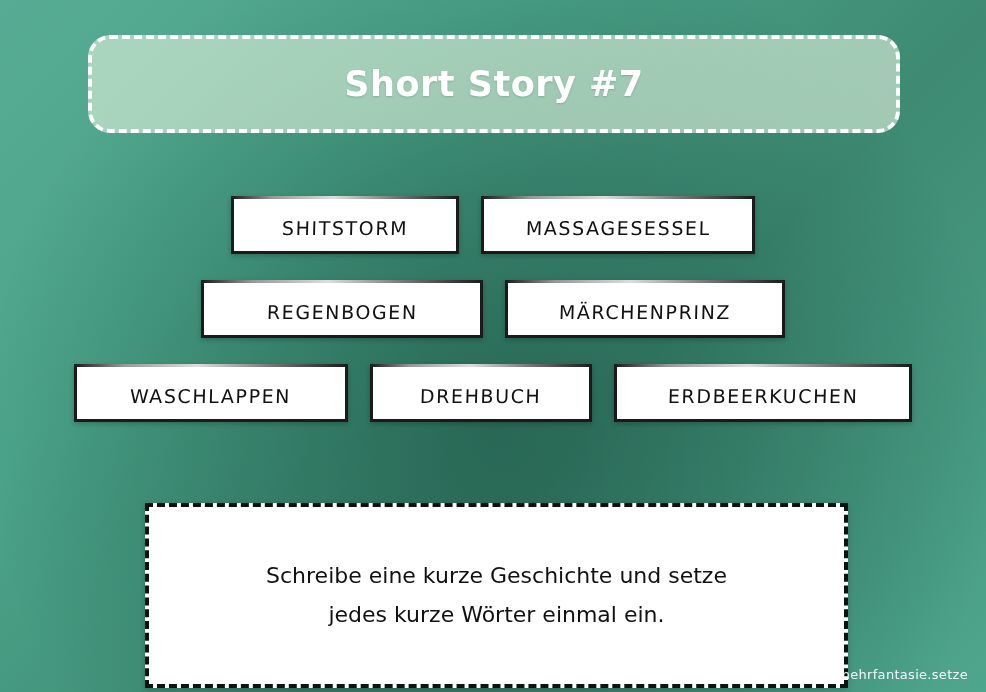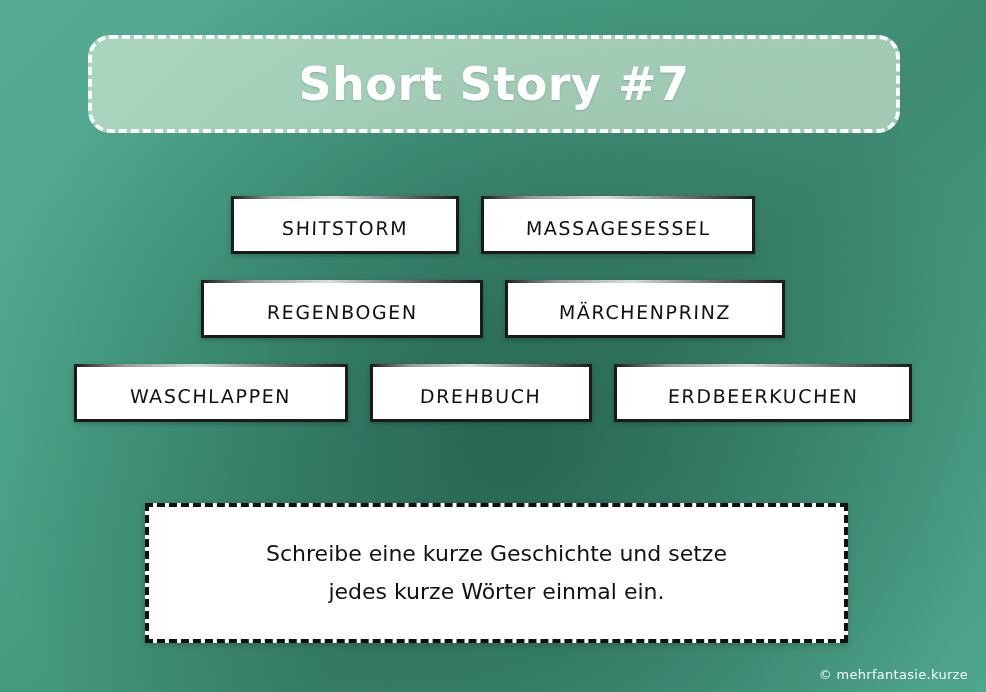--- a/index.html
+++ b/index.html
@@ -28,21 +28,21 @@
     box-sizing: border-box;
     background: rgba(222, 240, 220, 0.62);
     border: 4px dashed #ffffff;
     border-radius: 22px;
     display: flex;
     align-items: center;
     justify-content: center;
   }
   .title-text {
     color: #ffffff;
-    font-size: 46px;
+    font-size: 35px;
     font-weight: bold;
     letter-spacing: 0.5px;
     font-family: "DejaVu Sans", sans-serif;
     text-shadow: 0 1px 2px rgba(40,90,75,0.25);
   }
 
   
   .cards-area {
     position: absolute;
     left: 0;
@@ -103,21 +103,21 @@
   .row-3 .c0 { width: 274px; }
   .row-3 .c1 { width: 222px; }
   .row-3 .c2 { width: 298px; }
 
   
   .instruction-box {
     position: absolute;
     left: 145px;
     top: 503px;
     width: 703px;
-    height: 140px;
+    height: 185px;
     box-sizing: border-box;
     background: #ffffff;
     border: 4px dashed #111111;
     display: flex;
     align-items: center;
     justify-content: center;
     box-shadow: 0 2px 6px rgba(0,0,0,0.20);
   }
   .instruction-text {
     font-family: "DejaVu Sans", sans-serif;
@@ -184,15 +184,15 @@
 
   </div>
 
   <div class="instruction-box">
     <div class="instruction-text">
       <span class="instruction-line">Schreibe eine kurze Geschichte und setze</span>
       <span class="instruction-line">jedes kurze Wörter einmal ein.</span>
     </div>
   </div>
 
-  <div class="credit">© mehrfantasie.kurze</div>
+  <div class="credit">© mehrfantasie.setze</div>
 
 </div>
 
 </body></html>

